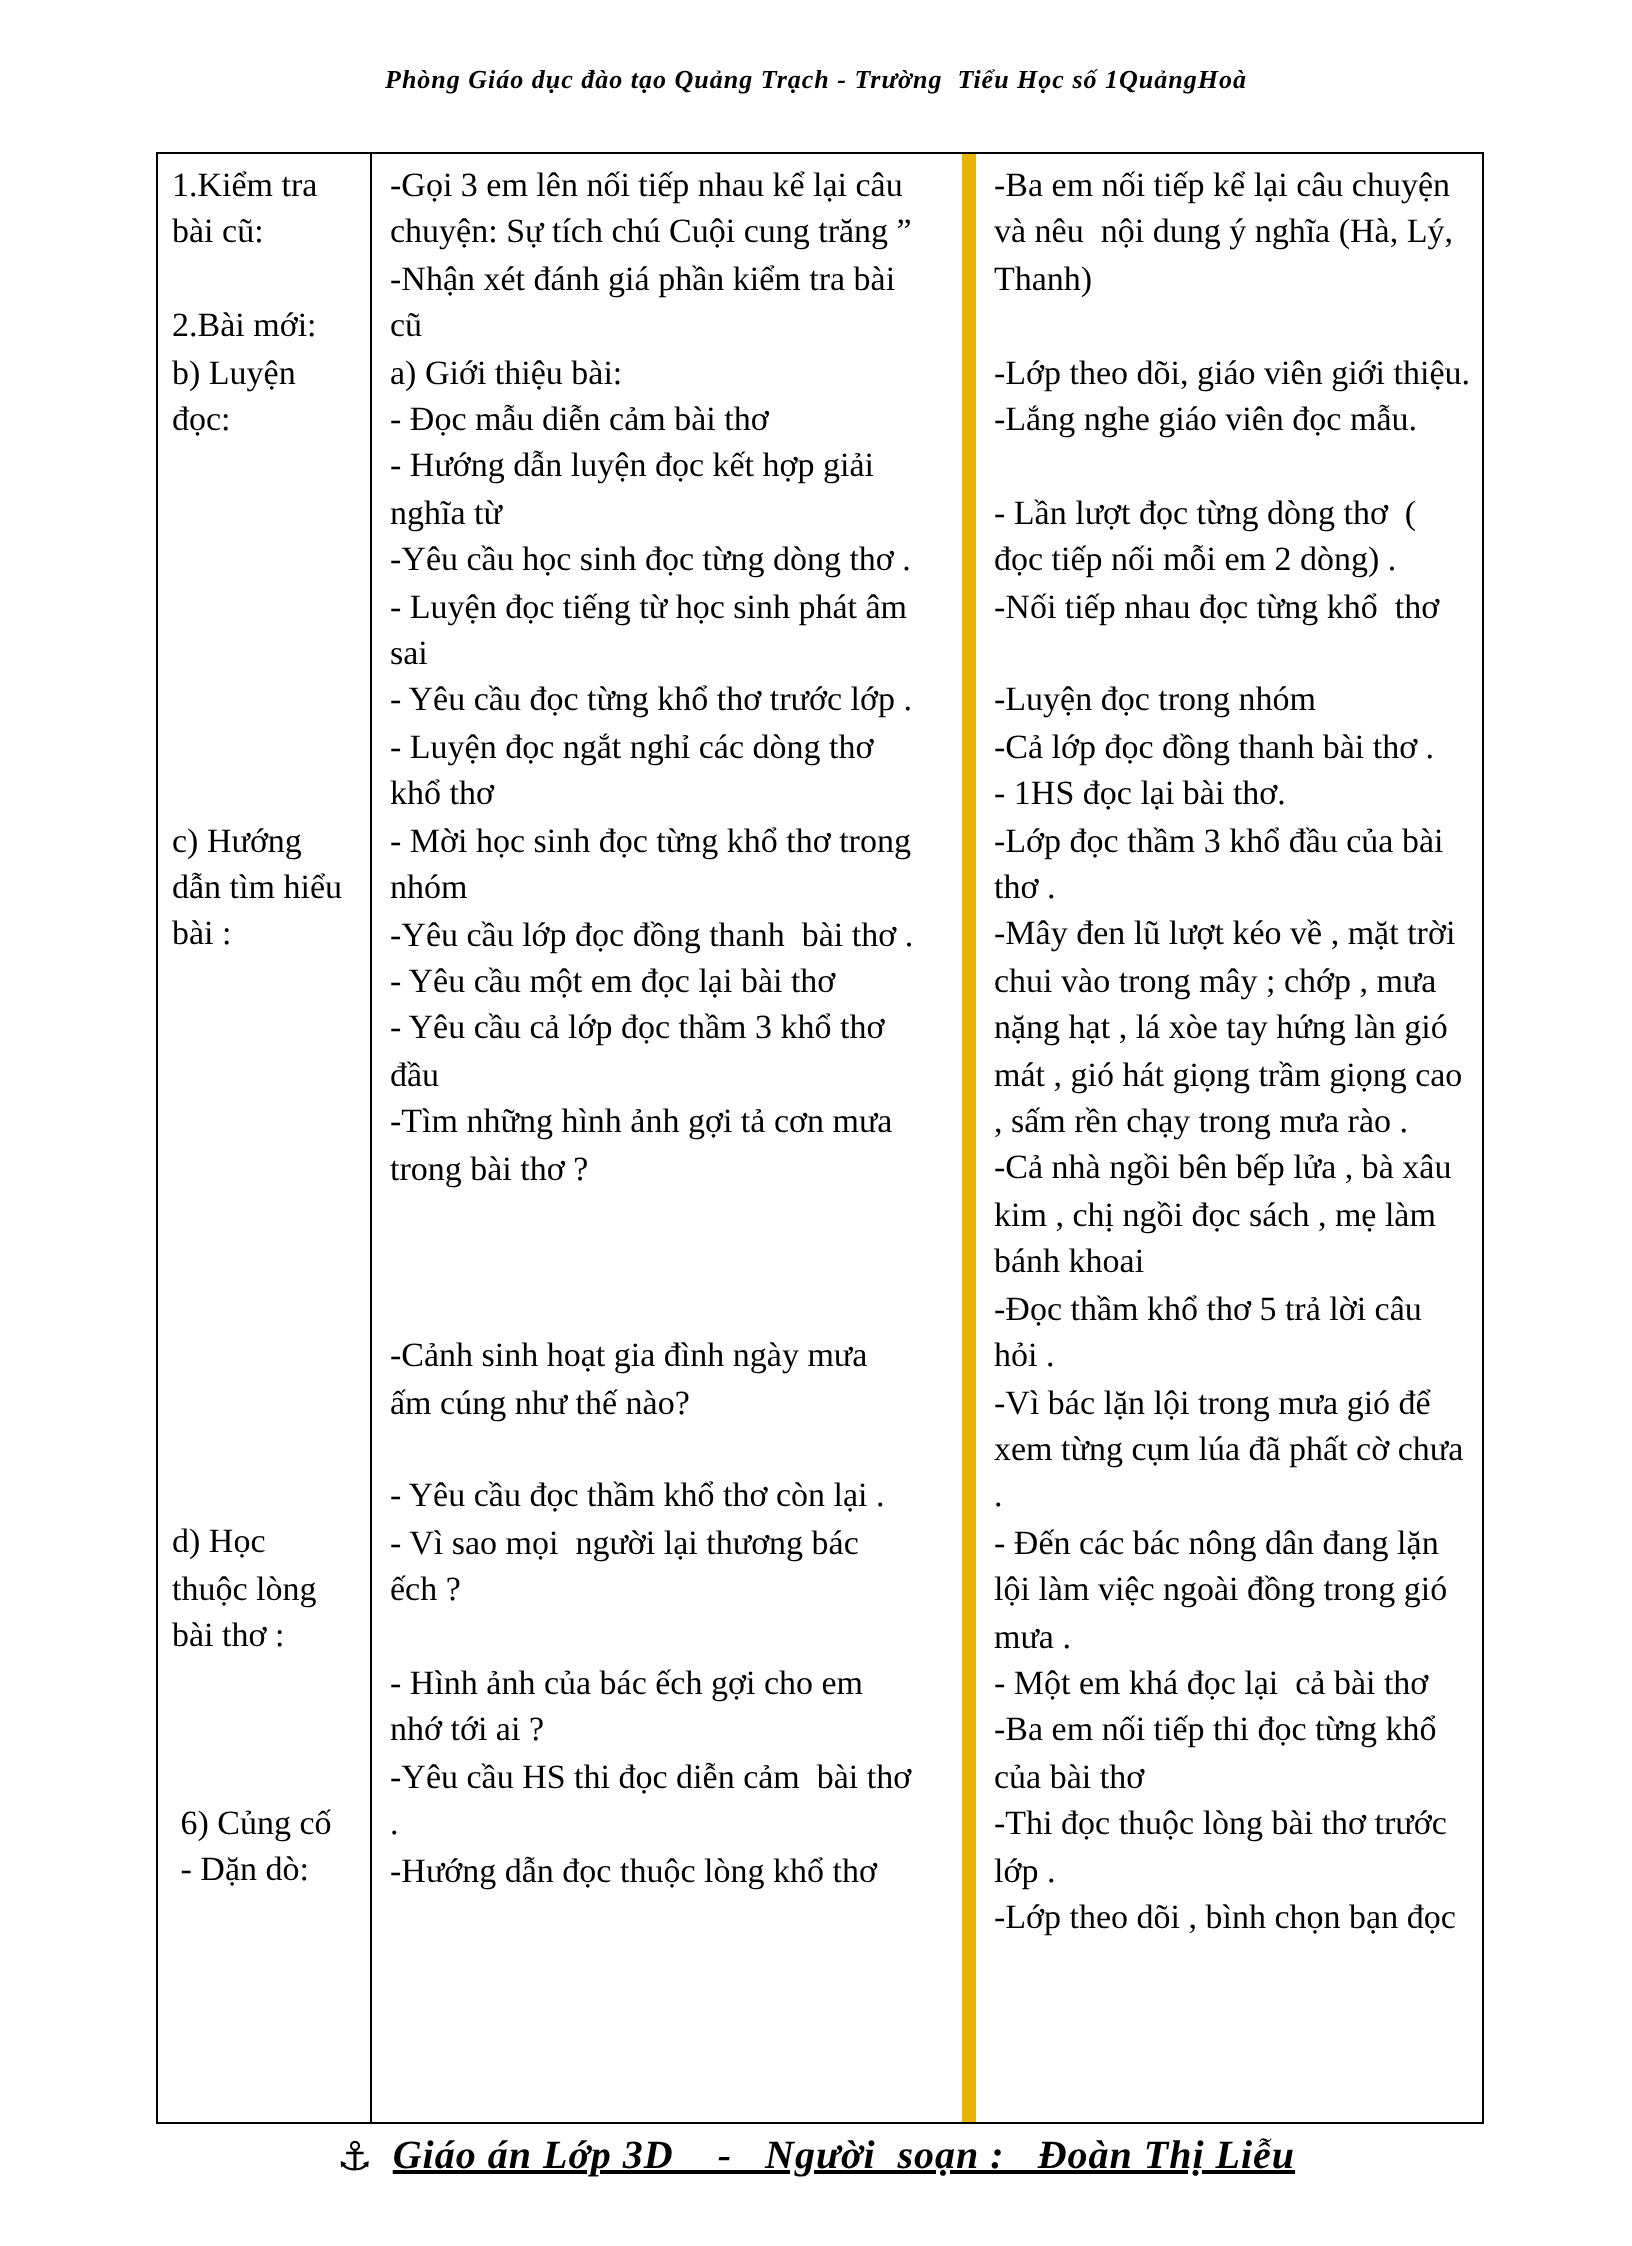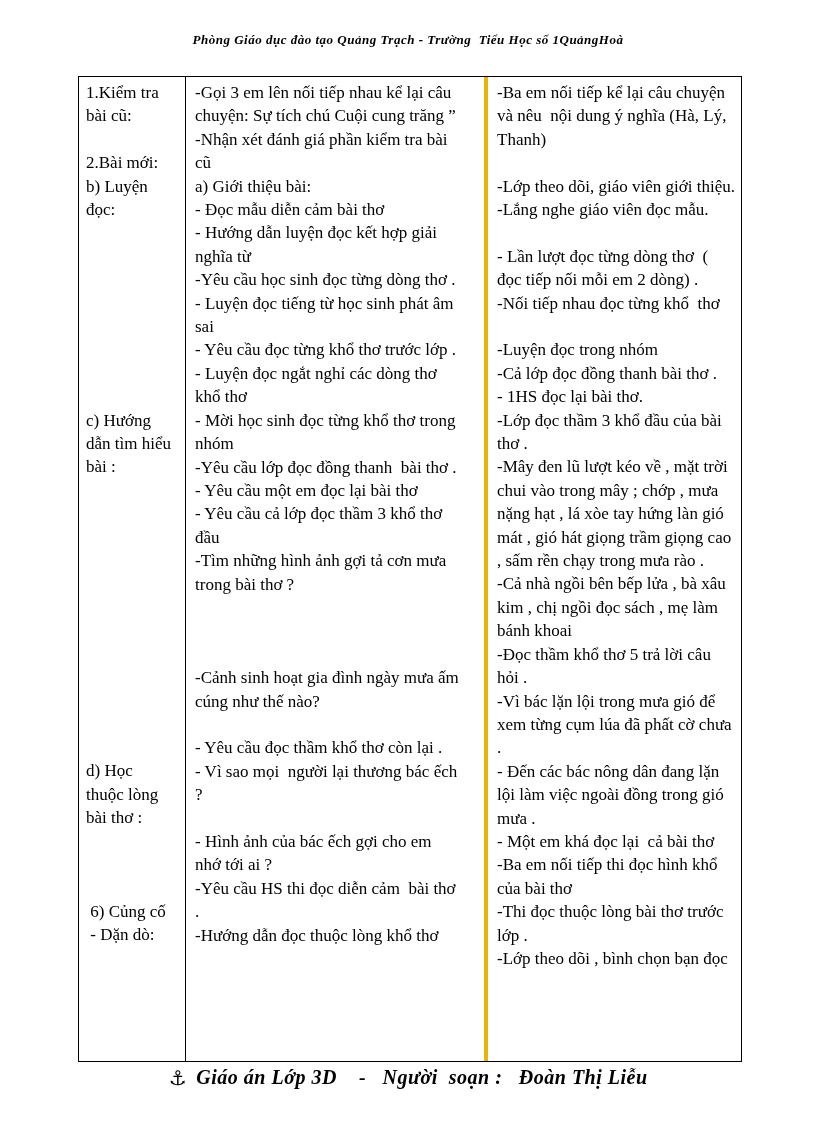--- a/index.html
+++ b/index.html
@@ -35,21 +35,21 @@
     box-sizing: border-box;
     align-items: stretch;
   }
   .col {
     box-sizing: border-box;
     font-size: 17px;
     line-height: 23.4px;
     padding: 4px 6px;
   }
   .col1 { width: 107px; border-right: 1px solid #000; padding-left: 7px; }
-  .col2 { width: 302px; border-right: 4px solid #eab308; padding-left: 9px; padding-right: 24px; }
+  .col2 { width: 302px; border-right: 7px solid #eab308; padding-left: 9px; padding-right: 24px; }
   .col3 { flex: 1; padding-left: 9px; padding-right: 6px; }
   .para {
     margin: 0;
     white-space: pre-wrap;
     min-height: 23.4px;
   }
   .doc-footer {
     position: absolute;
     top: 1066px;
     left: 0;
@@ -60,20 +60,21 @@
     font-style: italic;
   }
   .anchor-glyph {
     font-family: "DejaVu Sans", sans-serif;
     font-style: normal;
     font-size: 20px;
     margin-right: 10px;
     vertical-align: -1px;
   }
   .footer-text {
+    text-decoration: underline;
     white-space: pre;
     letter-spacing: 0.5px;
   }
 </style>
 </head>
 <body>
 
 <div class="page">
 
   <div class="doc-header">Phòng Giáo dục đào tạo Quảng Trạch - Trường  Tiểu Học số 1QuảngHoà</div>
@@ -157,21 +158,21 @@
         <div class="para">-Luyện đọc trong nhóm</div>
         <div class="para">-Cả lớp đọc đồng thanh bài thơ .</div>
         <div class="para">- 1HS đọc lại bài thơ.</div>
         <div class="para">-Lớp đọc thầm 3 khổ đầu của bài thơ .</div>
         <div class="para">-Mây đen lũ lượt kéo về , mặt trời chui vào trong mây ; chớp , mưa nặng hạt , lá xòe tay hứng làn gió mát , gió hát giọng trầm giọng cao , sấm rền chạy trong mưa rào .</div>
         <div class="para">-Cả nhà ngồi bên bếp lửa , bà xâu kim , chị ngồi đọc sách , mẹ làm bánh khoai</div>
         <div class="para">-Đọc thầm khổ thơ 5 trả lời câu hỏi .</div>
         <div class="para">-Vì bác lặn lội trong mưa gió để xem từng cụm lúa đã phất cờ chưa .</div>
         <div class="para">- Đến các bác nông dân đang lặn lội làm việc ngoài đồng trong gió mưa .</div>
         <div class="para">- Một em khá đọc lại  cả bài thơ</div>
-        <div class="para">-Ba em nối tiếp thi đọc hình khổ của bài thơ</div>
+        <div class="para">-Ba em nối tiếp thi đọc từng khổ của bài thơ</div>
         <div class="para">-Thi đọc thuộc lòng bài thơ trước lớp .</div>
         <div class="para">-Lớp theo dõi , bình chọn bạn đọc</div>
       </div>
   </div>
 
   <div class="doc-footer">
     <span class="anchor-glyph">⚓</span><span class="footer-text">Giáo án Lớp 3D    -   Người  soạn :   Đoàn Thị Liễu</span>
   </div>
 
 </div>

